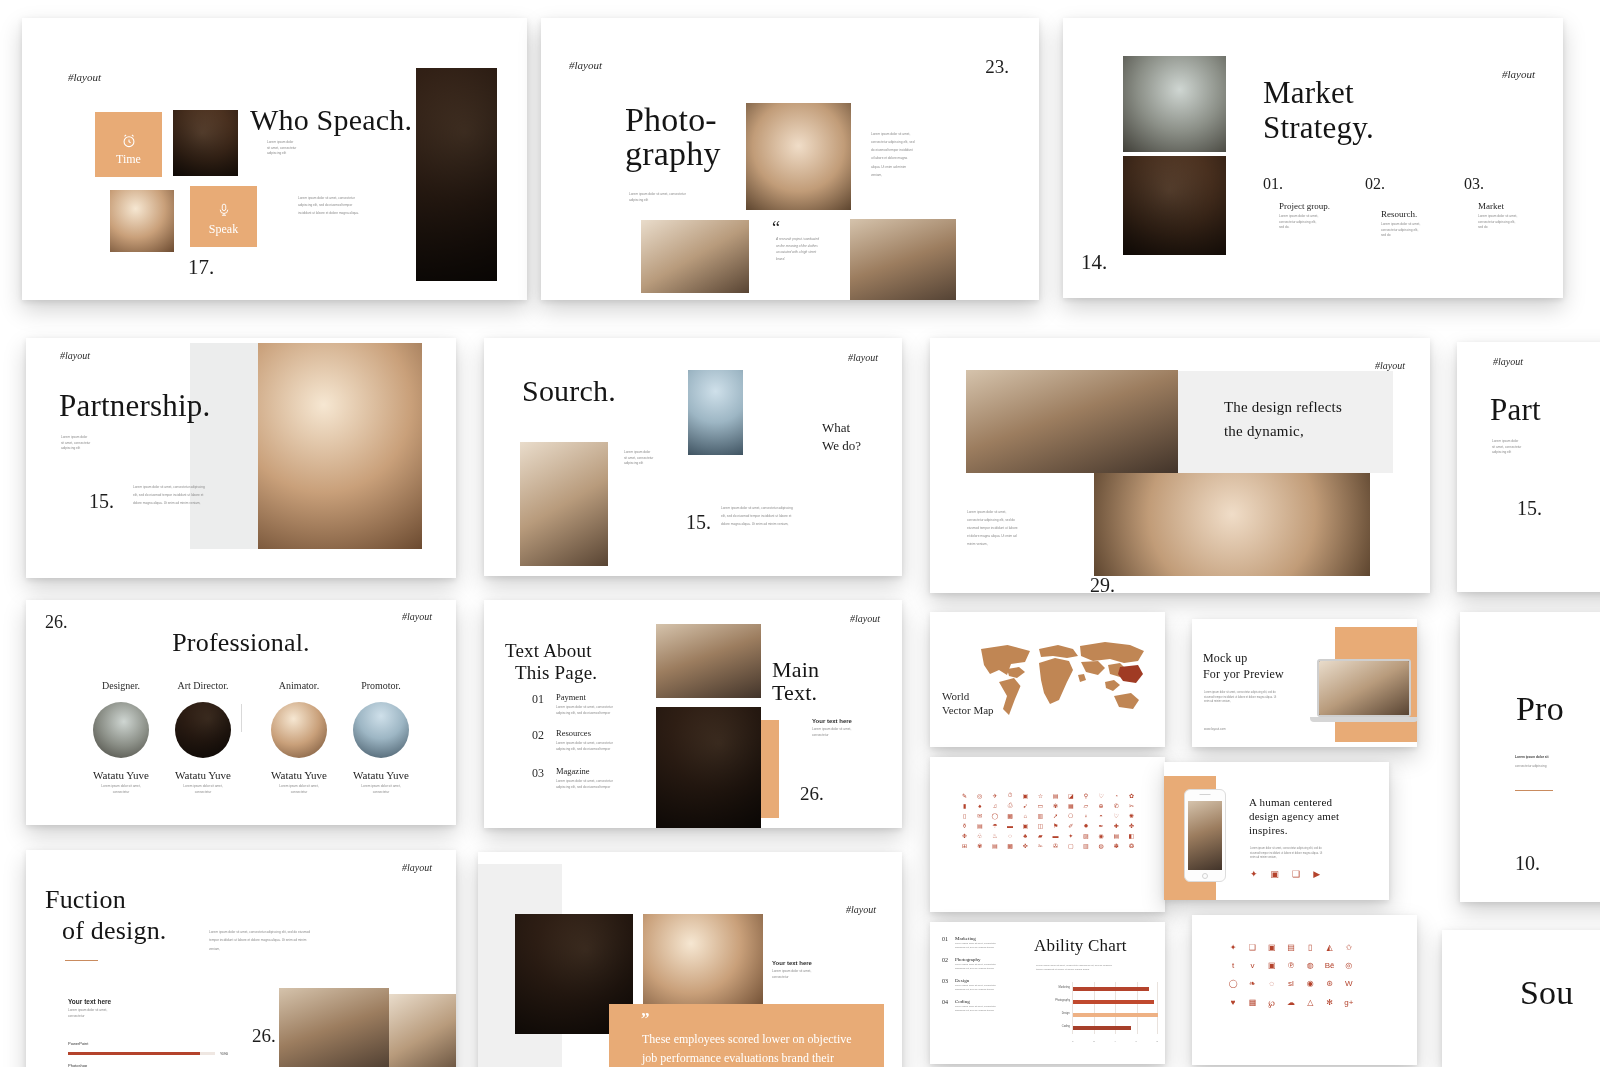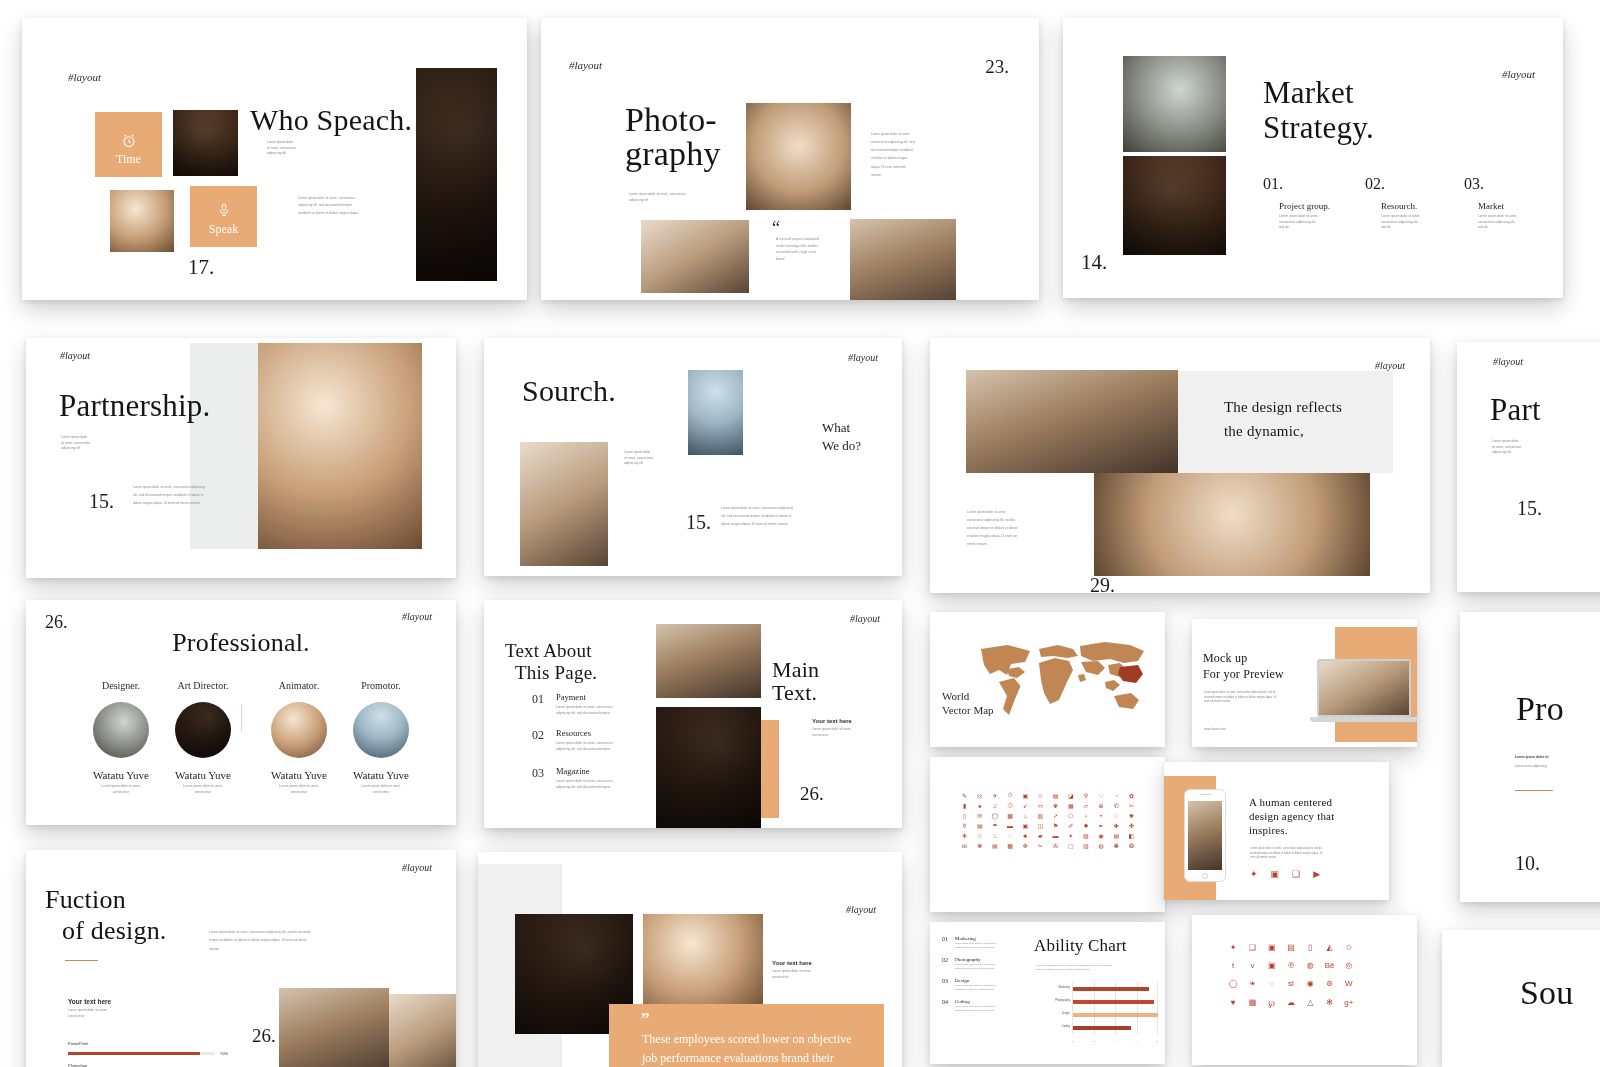--- a/index.html
+++ b/index.html
@@ -165,21 +165,21 @@
       <div class="serif" style="margin-top:8px; margin-left:16px; font-size:9px; color:#1d1d1d;">Project group.</div>
       <div style="margin-left:16px; margin-top:3px;">
         <div class="micro">Lorem ipsum dolor sit amet,</div>
         <div class="micro">consectetur adipiscing elit,</div>
         <div class="micro">sed do.</div>
       </div>
     </div>
 
     <div style="position:absolute; left:302px; top:157px; width:120px;">
       <div class="num" style="font-size:16px;">02.</div>
-      <div class="serif" style="margin-top:8px; margin-left:16px; font-size:9px; color:#1d1d1d;">Resourch.</div>
+      <div class="serif" style="margin-top:16px; margin-left:16px; font-size:9px; color:#1d1d1d;">Resourch.</div>
       <div style="margin-left:16px; margin-top:3px;">
         <div class="micro">Lorem ipsum dolor sit amet,</div>
         <div class="micro">consectetur adipiscing elit,</div>
         <div class="micro">sed do</div>
       </div>
     </div>
 
     <div style="position:absolute; left:401px; top:157px; width:120px;">
       <div class="num" style="font-size:16px;">03.</div>
       <div class="serif" style="margin-top:8px; margin-left:14px; font-size:9px; color:#1d1d1d;">Market</div>
@@ -499,21 +499,21 @@
   <div class="slide" style="left:1164px; top:762px; width:225px; height:138px;">
     <div class="tan" style="position:absolute; left:0; top:14px; width:52px; height:124px;"></div>
 
     <div style="position:absolute; left:20px; top:27px; width:42px; height:93px; background:#fdfdfd; border:1.3px solid #dcdcdc; border-radius:6px;">
       <div class="ph p6" style="position:absolute; left:3px; top:11px; right:3px; bottom:11px;"></div>
       <div style="position:absolute; left:50%; top:4px; transform:translateX(-50%); width:11px; height:1.3px; background:#d2d2d2;"></div>
       <div style="position:absolute; left:50%; bottom:2px; transform:translateX(-50%); width:6px; height:6px; border:1px solid #d2d2d2; border-radius:50%;"></div>
     </div>
 
     <div class="title" style="position:absolute; left:85px; top:34px; font-size:11px;">A human centered</div>
-    <div class="title" style="position:absolute; left:85px; top:48px; font-size:11px;">design agency that</div>
+    <div class="title" style="position:absolute; left:85px; top:48px; font-size:11px;">design agency amet</div>
     <div class="title" style="position:absolute; left:85px; top:62px; font-size:11px;">inspires.</div>
 
     <div style="position:absolute; left:86px; top:85px; width:100px;">
       <div class="micro" style="font-size:2.6px">Lorem ipsum dolor sit amet, consectetur adipiscing elit, sed do</div>
       <div class="micro" style="font-size:2.6px">eiusmod tempor incididunt ut labore et dolore magna aliqua. Ut</div>
       <div class="micro" style="font-size:2.6px">enim ad minim veniam,</div>
     </div>
 
     <div style="position:absolute; left:86px; top:107px; display:flex; gap:13px; color:#b4432c; font-size:9px;">
       <span>✦</span>

